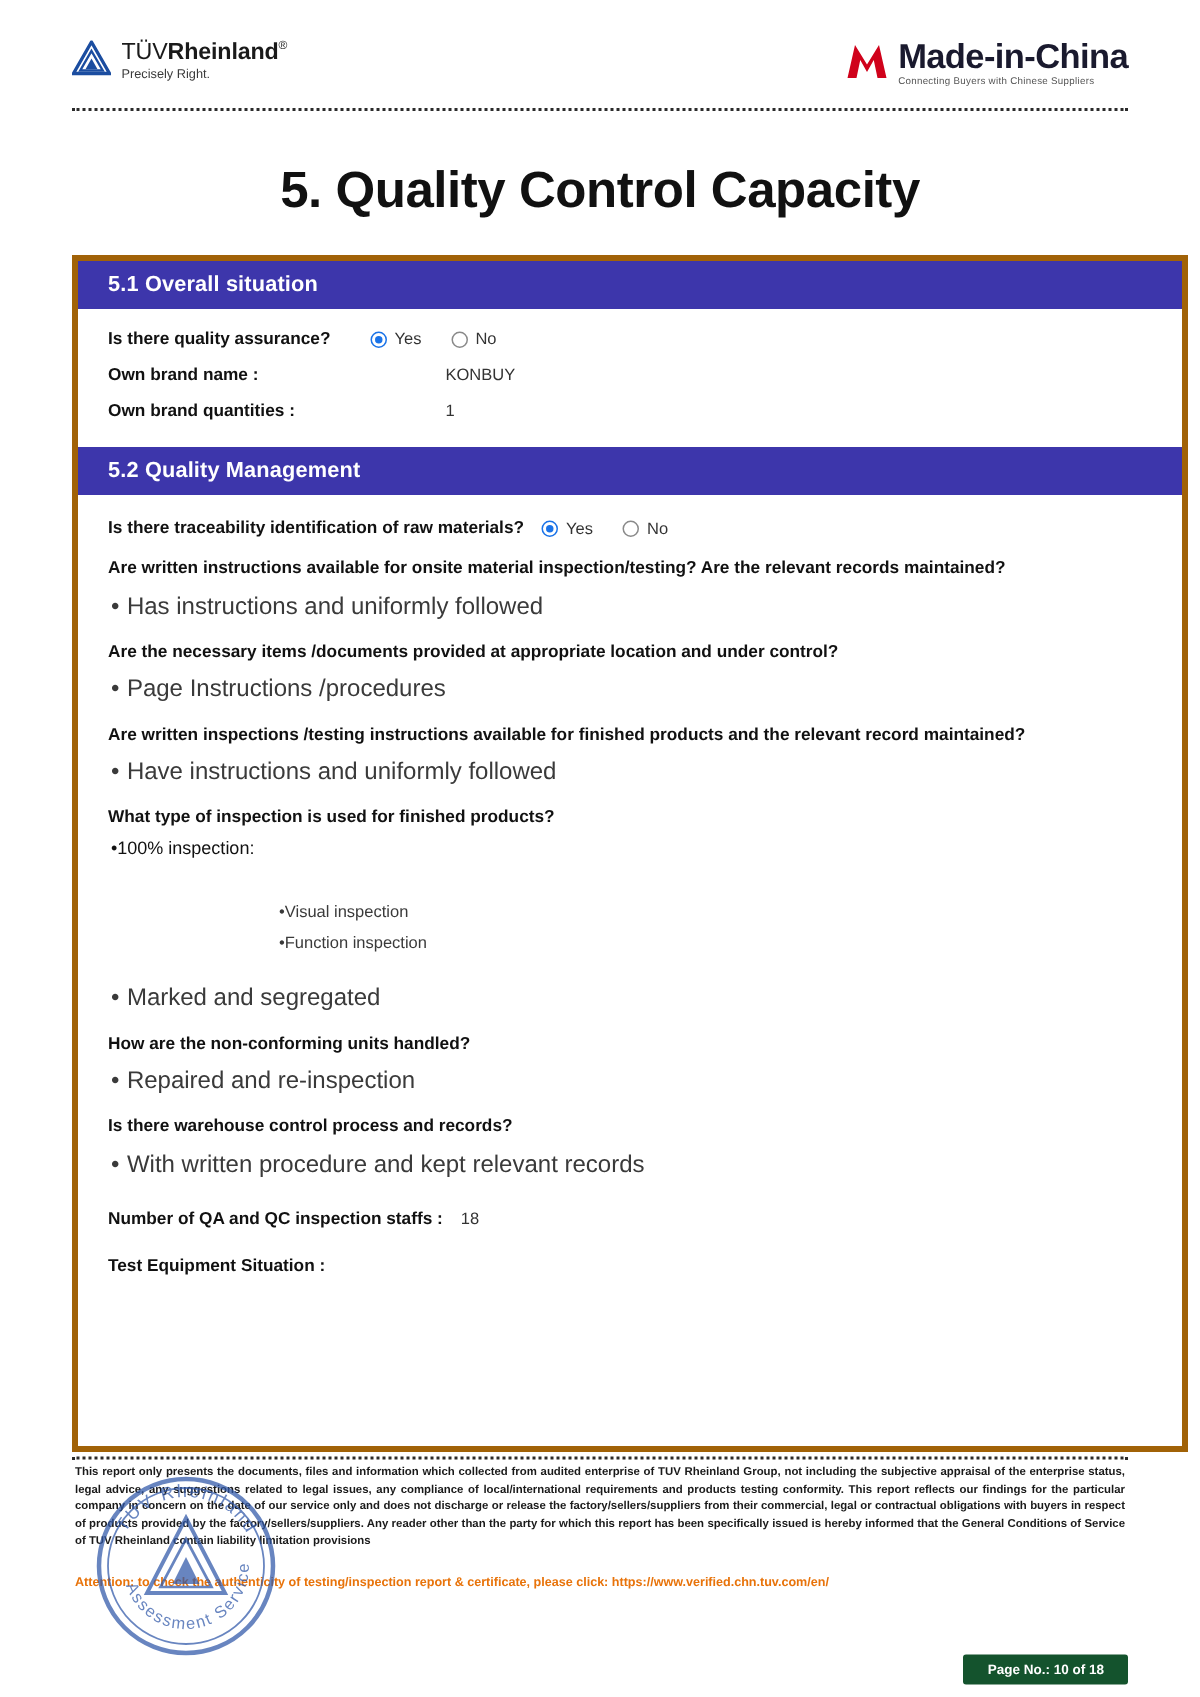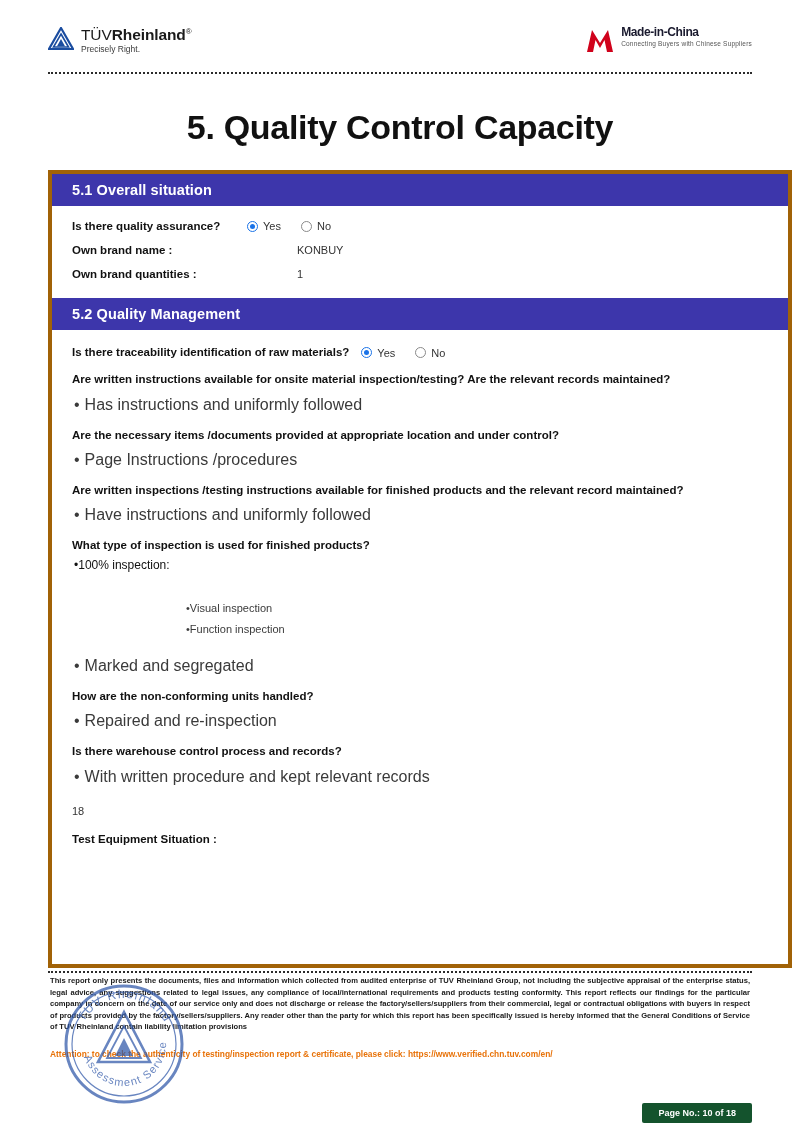--- a/index.html
+++ b/index.html
@@ -65,21 +65,21 @@
     align-items: flex-start;
     gap: 6px;
   }
   .mic-mark {
     width: 30px;
     height: 28px;
     margin-top: 0px;
   }
   .mic-text-wrap { line-height: 1; }
   .mic-name {
-    font-size: 12px;
+    font-size: 23px;
     font-weight: bold;
     color: #1a1a2e;
     letter-spacing: -0.4px;
     white-space: nowrap;
   }
   .mic-tag {
     font-size: 6.5px;
     color: #555;
     margin-top: 3px;
     letter-spacing: 0.2px;
@@ -389,20 +389,21 @@
         <div class="q-text">How are the non-conforming units handled?</div>
         <div class="a-text"><span class="bullet">•</span><span>Repaired and re-inspection</span></div>
       </div>
 
       <div class="q-block">
         <div class="q-text">Is there warehouse control process and records?</div>
         <div class="a-text"><span class="bullet">•</span><span>With written procedure and kept relevant records</span></div>
       </div>
 
       <div class="inline-row" style="margin-top:16px;margin-bottom:14px;">
+        <div class="q-text">Number of QA and QC inspection staffs :</div>
         <div class="q-value">18</div>
       </div>
 
       <div class="inline-row" style="margin-top:6px;">
         <div class="q-text">Test Equipment Situation :</div>
         <div class="q-value"></div>
       </div>
     </div>
   </div>
 

